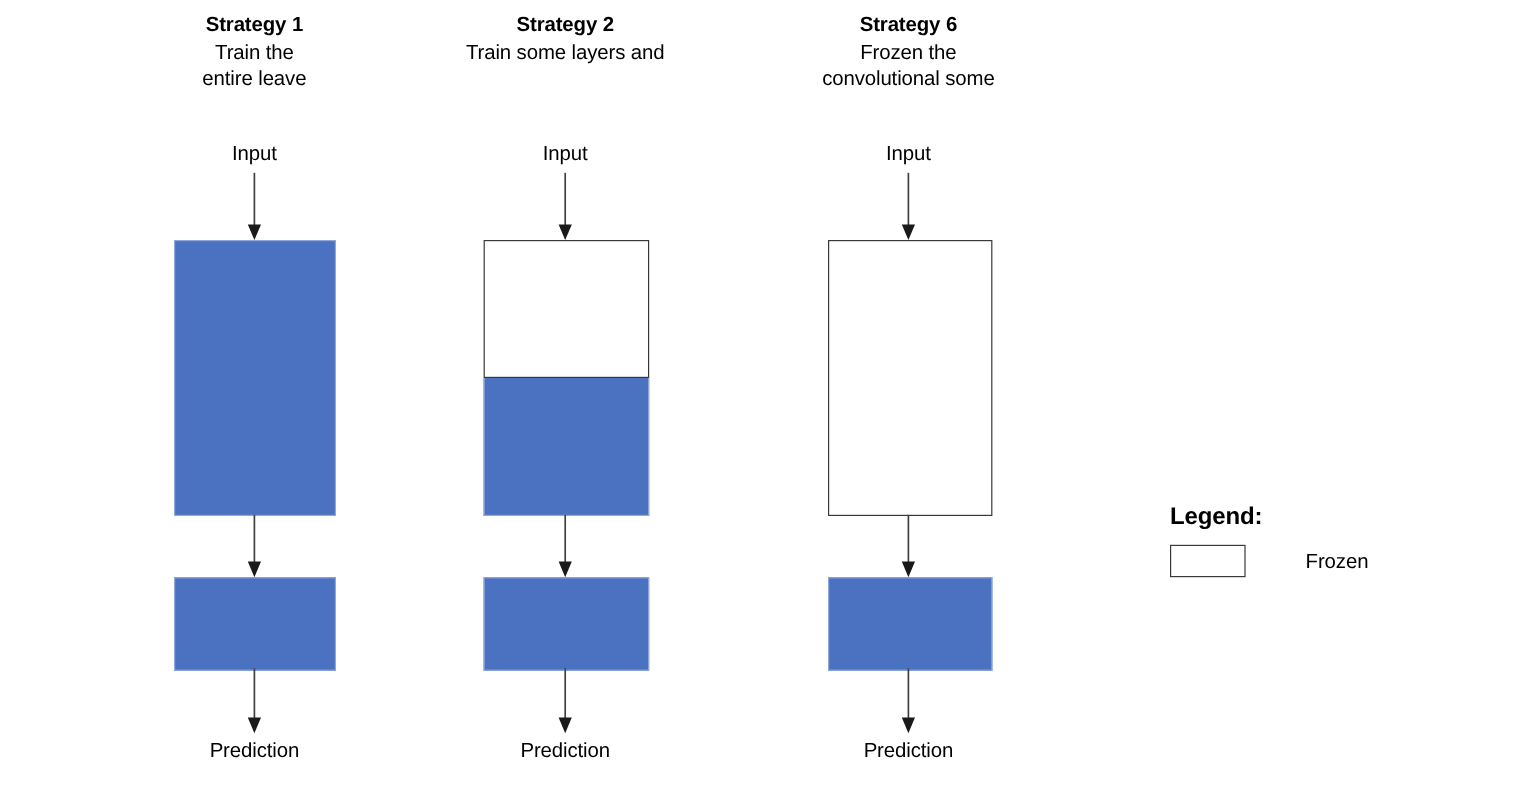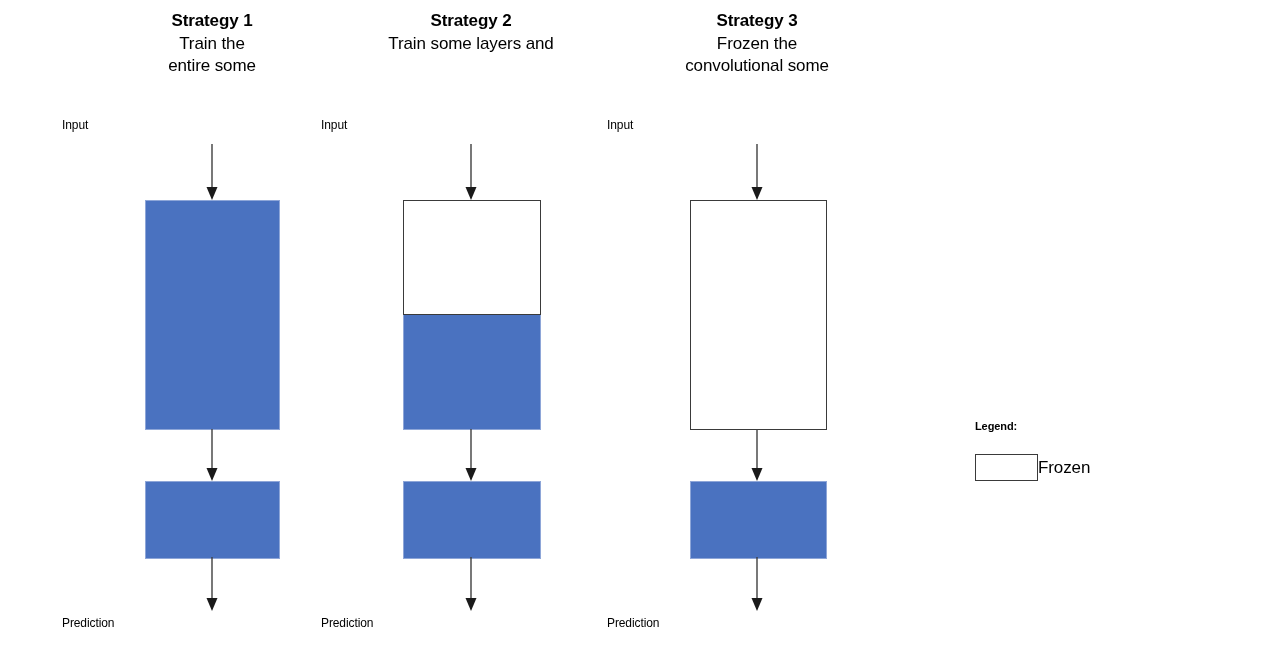--- a/index.html
+++ b/index.html
@@ -57,22 +57,22 @@
     font-weight: normal;
     font-size: 17px;
     letter-spacing: -0.1px;
   }
 
   
   .io-label {
     position: absolute;
     left: 0;
     width: 300px;
-    text-align: left;
-    font-size: 12px;
+    text-align: center;
+    font-size: 17px;
     letter-spacing: -0.1px;
   }
   .label-input    { top: 118px; }
   .label-prediction { top: 616px; }
 
   
   .arrow-svg {
     position: absolute;
     left: 0;
     width: 300px;
@@ -125,21 +125,21 @@
 
   
   .legend {
     position: absolute;
     left: 975px;
     top: 420px;
     width: 280px;
   }
   .legend-title {
     font-weight: bold;
-    font-size: 11px;
+    font-size: 20px;
     letter-spacing: -0.1px;
     margin-bottom: 0;
     display: block;
     height: 24px;
   }
   .legend-row {
     display: flex;
     align-items: center;
     height: 47px;
   }
@@ -153,34 +153,35 @@
     border: 1.8px solid #3a3a3a;
   }
   .legend-swatch.trained {
     background: #4a72c0;
     border: 1px solid #8ea6d8;
     height: 30px;
   }
   .legend-label {
     font-size: 17px;
     letter-spacing: -0.1px;
+    margin-left: 50px;
     white-space: nowrap;
   }
 </style>
 </head>
 <body>
 
 <div class="canvas">
 
   <div class="column col-1">
 
     <div class="heading">
       <span class="heading-title">Strategy 1</span>
       <span class="heading-sub">Train the</span>
-      <span class="heading-sub">entire some</span>
+      <span class="heading-sub">entire leave</span>
     </div>
 
     <div class="io-label label-input">Input</div>
 
     <svg class="arrow-svg arrow-in" viewBox="0 0 300 60">
       <line class="arrow-line" x1="150" y1="2" x2="150" y2="50"></line>
       <polygon class="arrow-head" points="150,58 144.5,45 155.5,45"></polygon>
     </svg>
 
     <div class="block-big">
@@ -232,21 +233,21 @@
       <line class="arrow-line" x1="150" y1="0" x2="150" y2="46"></line>
       <polygon class="arrow-head" points="150,54 144.5,41 155.5,41"></polygon>
     </svg>
 
     <div class="io-label label-prediction">Prediction</div>
   </div>
 
   <div class="column col-3">
 
     <div class="heading">
-      <span class="heading-title">Strategy 3</span>
+      <span class="heading-title">Strategy 6</span>
       <span class="heading-sub">Frozen the</span>
       <span class="heading-sub">convolutional some</span>
     </div>
 
     <div class="io-label label-input">Input</div>
 
     <svg class="arrow-svg arrow-in" viewBox="0 0 300 60">
       <line class="arrow-line" x1="150" y1="2" x2="150" y2="50"></line>
       <polygon class="arrow-head" points="150,58 144.5,45 155.5,45"></polygon>
     </svg>

